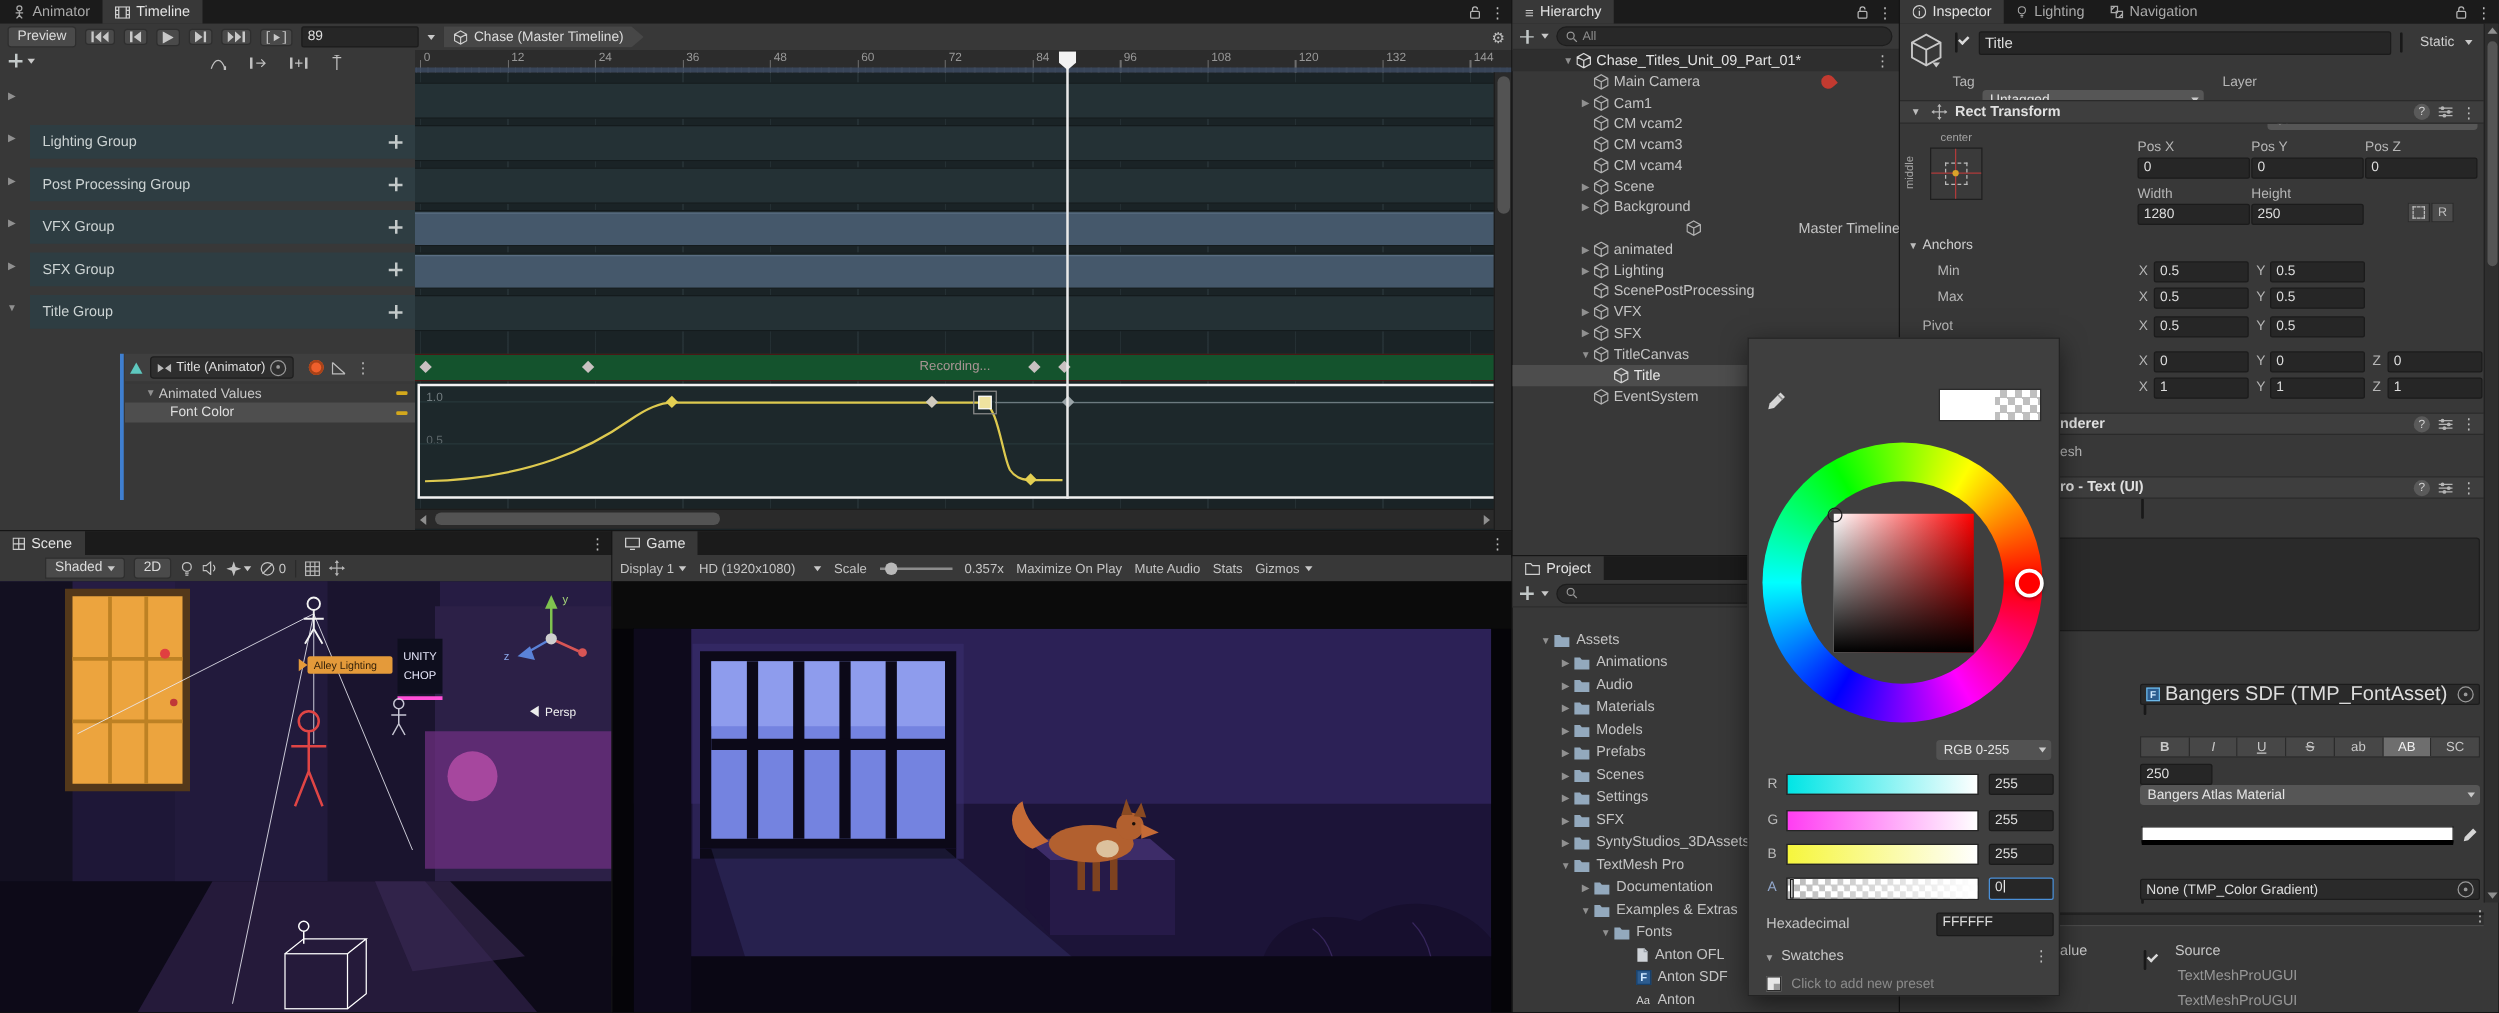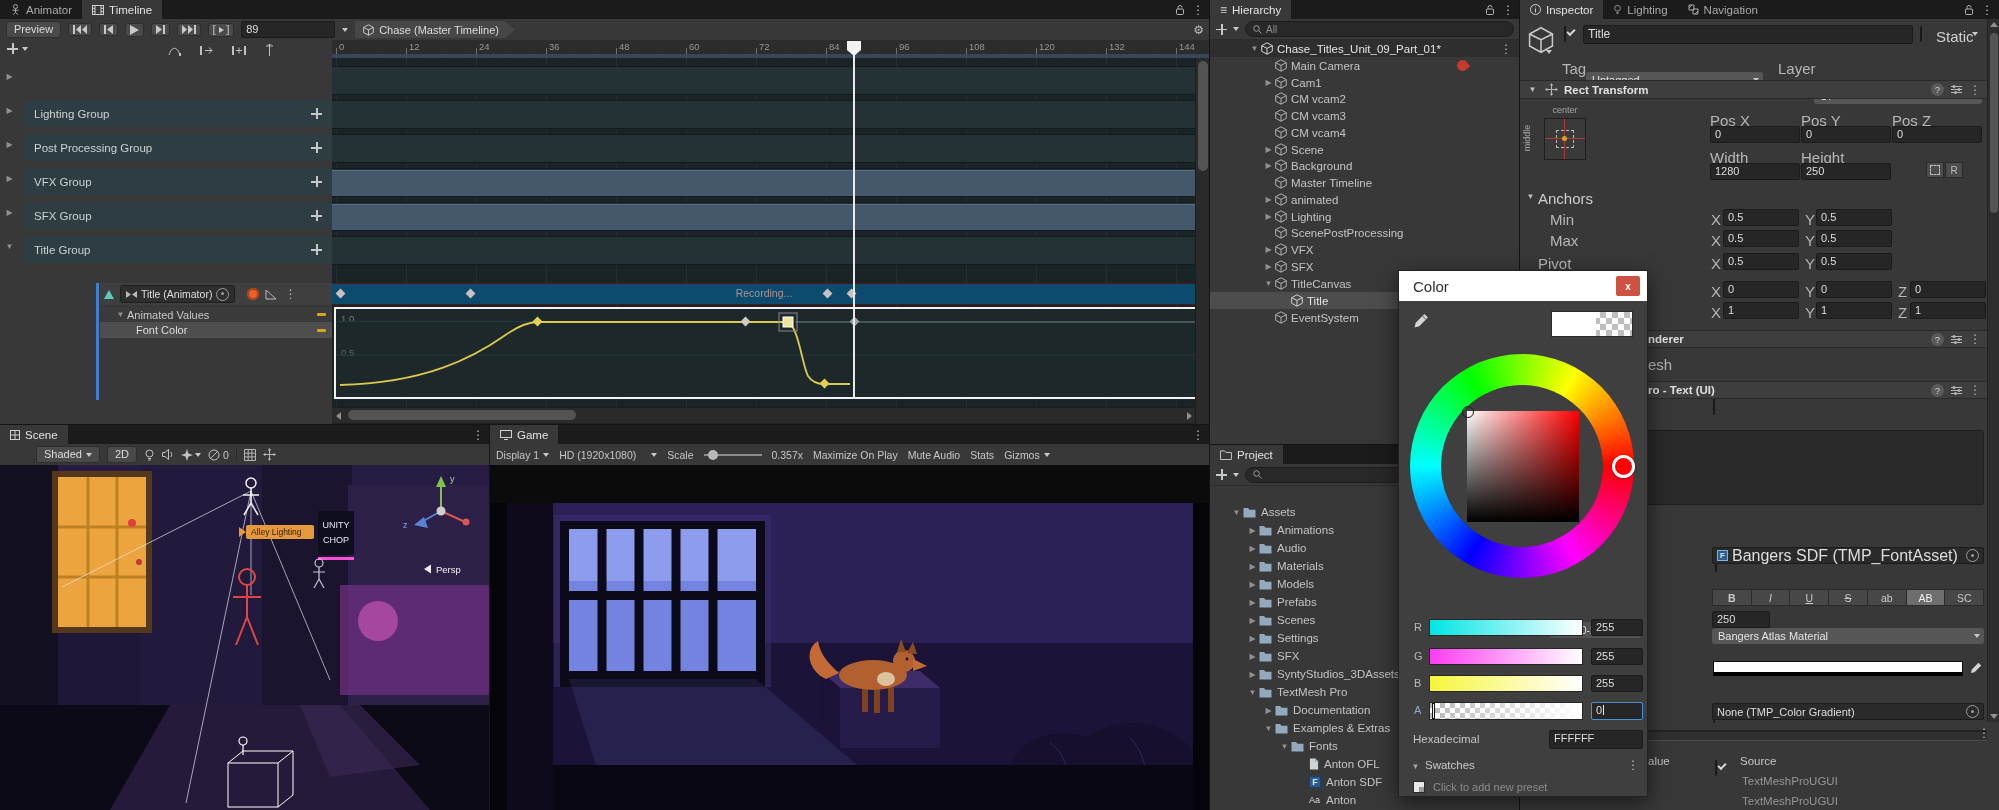--- a/index.html
+++ b/index.html
@@ -38,21 +38,21 @@
   .help{width:13px;height:13px;border-radius:50%;background:#5a5a5a;color:#d2d2d2;font-size:9.5px;text-align:center;line-height:13px;flex:none;}
   .dash{width:9px;height:3px;background:#d3a81c;border-radius:1px;flex:none;}
   .dia{position:absolute;width:7px;height:7px;background:#c9c1c1;transform:rotate(45deg);}
   .objpick{position:relative;width:11px;height:11px;border:1px solid #9a9a9a;border-radius:50%;flex:none;}
   .objpick::after{content:"";position:absolute;left:3.5px;top:3.5px;width:3px;height:3px;border-radius:50%;background:#9a9a9a;}
   .lane{position:absolute;left:0;right:14px;height:27px;background:#243135;border-top:1px solid #141b1d;border-bottom:1px solid #141b1d;}
   .grouprow{position:absolute;left:24px;width:308px;height:27px;background:#2e3d42;display:flex;align-items:center;
             padding:0 10px;font-size:11.5px;color:#ccd3d3;box-sizing:border-box;}
   .mini{height:16px;min-width:18px;background:#4c4c4c;border:1px solid #2a2a2a;font-size:10px;color:#bdbdbd;
         display:inline-flex;align-items:center;justify-content:center;box-sizing:border-box;}
-  .lbl{font-size:15px;color:#b6b6b6;white-space:nowrap;}
+  .lbl{font-size:11px;color:#b6b6b6;white-space:nowrap;}
   .seg{flex:1;background:#474747;border-right:1px solid #2b2b2b;display:flex;align-items:center;justify-content:center;
        font-size:10.5px;color:#c9c9c9;}
   .seg.on{background:#6e6e6e;color:#f0f0f0;}
   .checker{background:repeating-conic-gradient(#ffffff 0 25%,#bfbfbf 0 50%) 0 0/12px 12px;}
   .checker8{background:repeating-conic-gradient(#ffffff 0 25%,#b9b9b9 0 50%) 0 0/10px 10px;}
   svg{display:block;flex:none;}
   .tick{position:absolute;top:1px;font-size:9.5px;color:#989898;}
 </style>
 </head>
 <body>
@@ -239,21 +239,21 @@
       <div class="lane" style="top:60px;"></div>
       <div class="lane" style="top:94px;"></div>
       <div class="lane" style="top:128px;">
           <div style="position:absolute;left:0;right:0;top:1px;height:25px;background:#45586b;border-top:1px solid #5a6e82;"></div>
         </div>
       <div class="lane" style="top:162px;">
           <div style="position:absolute;left:0;right:0;top:1px;height:25px;background:#45586b;border-top:1px solid #5a6e82;"></div>
         </div>
       <div class="lane" style="top:196px;"></div>
 
-      <div class="abs" style="left:0;right:14px;top:243px;height:20px;background:#0c4a6e;border-top:1px solid #4a1717;border-bottom:1px solid #4a1717;">
+      <div class="abs" style="left:0;right:14px;top:243px;height:20px;background:#14532d;border-top:1px solid #4a1717;border-bottom:1px solid #4a1717;">
         <span class="abs" style="left:0;right:0;top:3px;text-align:center;font-size:10.5px;color:#a89494;">Recording...</span>
         <span class="dia" style="left:5px;top:6px;"></span>
         <span class="dia" style="left:135px;top:6px;"></span>
         <span class="dia" style="left:492px;top:6px;"></span>
         <span class="dia" style="left:516px;top:6px;"></span>
       </div>
 
       <div class="abs" style="left:2px;top:267px;width:868px;height:92px;background:#1d282b;border:2px solid #f2f2f2;box-sizing:border-box;">
         <span class="abs" style="left:5px;top:4px;font-size:9.5px;color:#737d80;">1.0</span>
         <span class="abs" style="left:5px;top:38px;font-size:9.5px;color:#5d676a;">0.5</span>
@@ -548,21 +548,21 @@
         </svg>
       <span class="tlab">Scene</span>
     </div>
     <div class="trow" style="top:157px;padding-left:52px;">
       <span class="arr">▶</span>
       <svg width="12" height="13" viewBox="0 0 12 13" style="margin-right:4px;">
           <path d="M6,0.8 L11.3,3.7 V9.3 L6,12.2 L0.7,9.3 V3.7 Z M6,6.4 L0.7,3.7 M6,6.4 L11.3,3.7 M6,6.4 V12.2" stroke="#b0b0b0" fill="none"></path>
         </svg>
       <span class="tlab">Background</span>
     </div>
-    <div class="trow" style="top:174px;padding-left:52px;">
+    <div class="trow" style="top:174px;padding-left:52px;justify-content:space-between;">
       <span class="arr"></span>
       <svg width="12" height="13" viewBox="0 0 12 13" style="margin-right:4px;">
           <path d="M6,0.8 L11.3,3.7 V9.3 L6,12.2 L0.7,9.3 V3.7 Z M6,6.4 L0.7,3.7 M6,6.4 L11.3,3.7 M6,6.4 V12.2" stroke="#b0b0b0" fill="none"></path>
         </svg>
       <span class="tlab">Master Timeline</span>
     </div>
     <div class="trow" style="top:191px;padding-left:52px;">
       <span class="arr">▶</span>
       <svg width="12" height="13" viewBox="0 0 12 13" style="margin-right:4px;">
           <path d="M6,0.8 L11.3,3.7 V9.3 L6,12.2 L0.7,9.3 V3.7 Z M6,6.4 L0.7,3.7 M6,6.4 L11.3,3.7 M6,6.4 V12.2" stroke="#b0b0b0" fill="none"></path>
@@ -973,26 +973,20 @@
 
     
     <div class="abs" style="left:467px;top:19px;width:12px;height:703px;background:#2e2e2e;border-left:1px solid #222;">
       <span class="abs" style="left:2px;top:3px;width:0;height:0;border-left:4px solid transparent;border-right:4px solid transparent;border-bottom:5px solid #909090;"></span>
       <div class="abs" style="left:2px;top:14px;width:8px;height:180px;background:#555;border-radius:4px;"></div>
       <span class="abs" style="left:2px;bottom:3px;width:0;height:0;border-left:4px solid transparent;border-right:4px solid transparent;border-top:5px solid #909090;"></span>
     </div>
   </section>
 
   <div style="position:absolute;left:1398px;top:270px;width:250px;height:527px;background:#3f3f3f;border:1px solid #232323;box-shadow:0 6px 20px rgba(0,0,0,0.55);z-index:50;box-sizing:border-box;">
-    <div style="position:relative;height:30px;background:#ffffff;display:flex;align-items:center;">
-      <span style="margin-left:14px;font-size:15px;color:#2e2e2e;">Color</span>
-      <span style="margin-left:auto;margin-right:7px;width:24px;height:20px;background:#cd5242;border-radius:2px;color:#fff;font-size:10px;font-weight:bold;display:flex;align-items:center;justify-content:center;">
-          <span>x</span>
-        </span>
-    </div>
 
     <svg class="abs" width="17" height="17" viewBox="0 0 13 13" style="left:13px;top:42px;">
         <path d="M9.5,0.8 L12.2,3.5 L5.5,10.2 L2,11 L2.8,7.5 Z" fill="#d5d5d5"></path>
         <path d="M8,2.3 L10.7,5" stroke="#8a8a8a"></path>
       </svg>
     <div class="abs checker" style="left:152px;top:40px;width:82px;height:26px;border:1px solid #2a2a2a;box-sizing:border-box;">
       <span class="abs" style="left:0;top:0;width:55%;height:100%;background:#ffffff;"></span>
     </div>
 
     <div style="position:absolute;left:11px;top:83px;width:224px;height:224px;border-radius:50%;background:conic-gradient(from 90deg,#ff0000,#ff00ff,#0000ff,#00ffff,#00ff00,#ffff00,#ff0000);">

